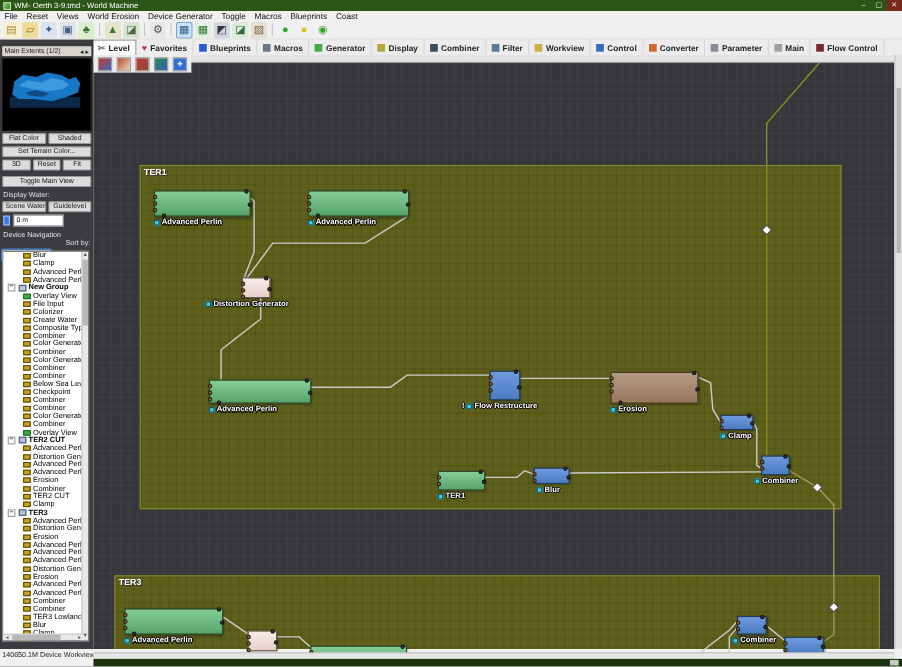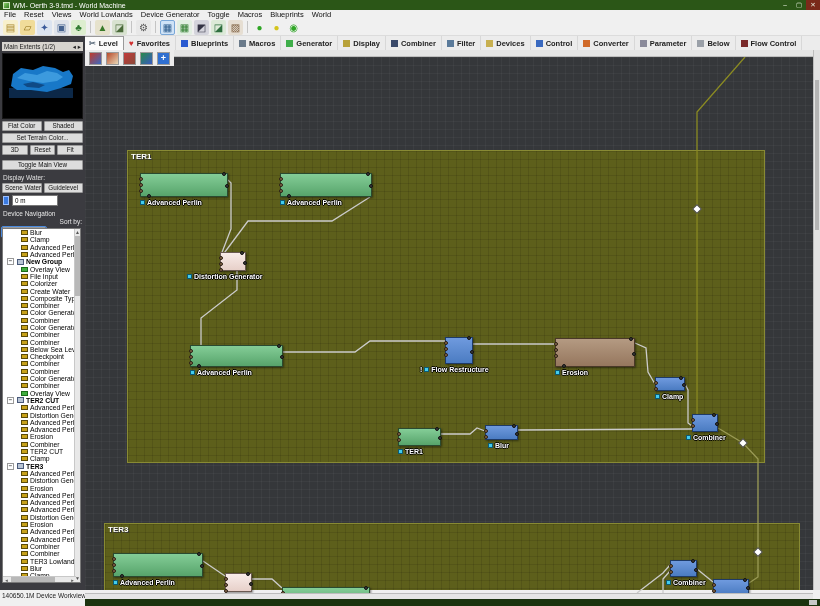--- a/index.html
+++ b/index.html
@@ -114,26 +114,26 @@
 <div id="titlebar">
   <span id="appicon"></span>
   <span id="wintitle">WM- Oerth 3-9.tmd - World Machine</span>
   <span id="wincontrols"><div class="winbtn" style="display: inline-block;">–</div><div class="winbtn" style="display: inline-block;">▢</div><div class="winbtn close" style="display: inline-block;">✕</div></span>
 </div>
 
 <div id="menubar">
     <div class="menuitem">File</div>
     <div class="menuitem">Reset</div>
     <div class="menuitem">Views</div>
-    <div class="menuitem">World Lowlands</div>
+    <div class="menuitem">World Erosion</div>
     <div class="menuitem">Device Generator</div>
     <div class="menuitem">Toggle</div>
     <div class="menuitem">Macros</div>
     <div class="menuitem">Blueprints</div>
-    <div class="menuitem">World</div>
+    <div class="menuitem">Coast</div>
   </div>
 <div id="toolbar">
     <div class="tbicon" style="background: rgb(248, 240, 204); color: rgb(168, 134, 42);">▤</div>
     <div class="tbicon" style="background: rgb(240, 220, 154); color: rgb(138, 106, 16);">▱</div>
     <div class="tbicon" style="background: rgb(220, 228, 240); color: rgb(58, 90, 154);">✦</div>
     <div class="tbicon" style="background: rgb(223, 227, 234); color: rgb(68, 97, 142);">▣</div>
     <div class="tbicon" style="background: rgb(221, 238, 207); color: rgb(47, 122, 47);">♣</div>
     <div class="tbsep"></div>
     <div class="tbicon" style="background: rgb(230, 226, 204); color: rgb(58, 122, 42);">▲</div>
     <div class="tbicon" style="background: rgb(216, 226, 208); color: rgb(74, 106, 58);">◪</div>
@@ -178,37 +178,37 @@
     <div class="tab">
       <div class="tabicon" style="background: rgb(58, 74, 106);"></div>
       <div>Combiner</div>
     </div>
     <div class="tab">
       <div class="tabicon" style="background: rgb(90, 122, 154);"></div>
       <div>Filter</div>
     </div>
     <div class="tab">
       <div class="tabicon" style="background: rgb(200, 176, 80);"></div>
-      <div>Devices</div>
+      <div>Workview</div>
     </div>
     <div class="tab">
       <div class="tabicon" style="background: rgb(58, 106, 192);"></div>
       <div>Control</div>
     </div>
     <div class="tab">
       <div class="tabicon" style="background: rgb(208, 106, 42);"></div>
       <div>Converter</div>
     </div>
     <div class="tab">
       <div class="tabicon" style="background: rgb(138, 138, 154);"></div>
       <div>Parameter</div>
     </div>
     <div class="tab">
       <div class="tabicon" style="background: rgb(154, 160, 168);"></div>
-      <div>Below</div>
+      <div>Main</div>
     </div>
     <div class="tab">
       <div class="tabicon" style="background: rgb(122, 42, 42);"></div>
       <div>Flow Control</div>
     </div>
   </div>
 <div id="canvas-topstrip"></div>
 <div id="palette">
     <div class="palicon" style="background: linear-gradient(135deg, rgb(194, 58, 42), rgb(58, 106, 194));"></div>
     <div class="palicon" style="background: linear-gradient(135deg, rgb(184, 74, 42), rgb(232, 216, 184));"></div>

